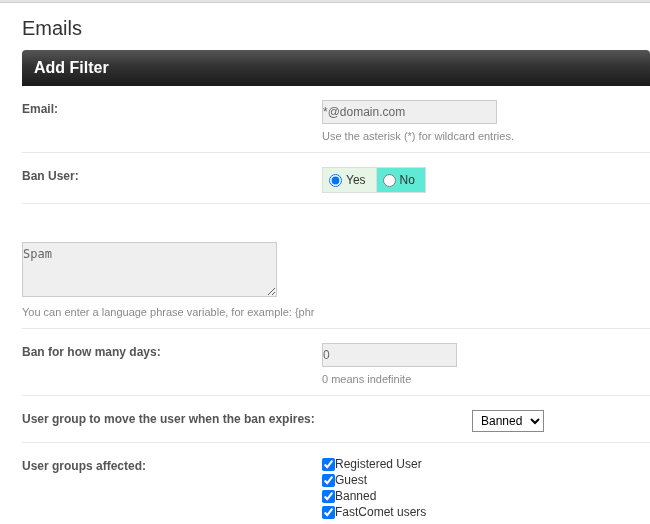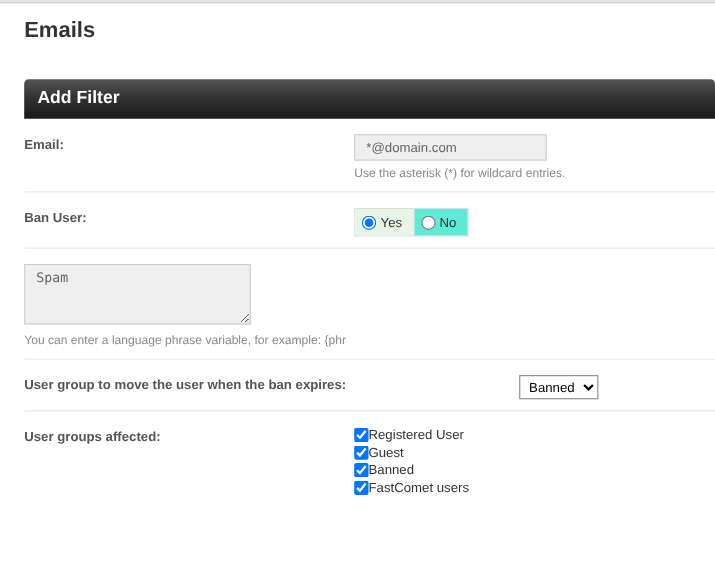--- a/index.html
+++ b/index.html
@@ -10,23 +10,23 @@
       background: #fff;
       width: 650px;
     }
     .top-bar {
       height: 3px;
       background: #e5e5e5;
       border-bottom: 1px solid #d0d0d0;
     }
     .page-title {
       font-size: 20px;
-      font-weight: bold;
+      font-weight: normal;
       color: #333;
-      padding: 14px 0 32px 22px;
+      padding: 14px 0 10px 22px;
     }
     .panel-header {
       background: linear-gradient(to bottom, #555 0%, #333 45%, #1a1a1a 100%);
       color: #fff;
       font-weight: bold;
       font-size: 16px;
       padding: 9px 12px;
       margin: 0 0 0 22px;
       border-radius: 4px 4px 0 0;
     }
@@ -47,21 +47,21 @@
       font-size: 12px;
       padding-top: 2px;
       flex-shrink: 0;
     }
     .form-control {
       flex: 1;
     }
     .text-input {
       background: #efefef;
       border: 1px solid #ccc;
-      padding: 4px 10px;
+      padding: 4px 0;
       font-size: 12px;
       color: #666;
       font-family: inherit;
     }
     .text-input.email { width: 175px; }
     .text-input.days { width: 135px; }
     .helper {
       color: #8a8a8a;
       font-size: 11px;
       margin-top: 6px;
@@ -75,24 +75,25 @@
       display: inline-flex;
       align-items: center;
       padding: 5px 10px 5px 6px;
       font-size: 12px;
       gap: 4px;
     }
     .radio-option.yes { background: #e6f5e6; border-right: 1px solid #ddd; }
     .radio-option.no  { background: #5eead4; }
     .radio-option input { margin: 0; }
     textarea.text-input {
-      width: 206px;
+      width: 255px;
       height: 55px;
       font-family: monospace;
       resize: both;
+      margin-top: 24px;
     }
     select {
       font-size: 12px;
       padding: 2px 4px;
       border: 1px solid #888;
       background: #fff;
     }
     .checkbox-list { display: flex; flex-direction: column; gap: 2px; }
     .checkbox-item {
       display: inline-flex;
@@ -138,20 +139,27 @@
     </div>
   </div>
 
   <div class="form-row">
     <div class="form-control">
       <textarea class="text-input" style="">Spam</textarea>
       <div class="helper">You can enter a language phrase variable, for example: {phr</div>
     </div>
   </div>
 
+  <div class="form-row">
+    <div class="form-label">Ban for how many days:</div>
+    <div class="form-control">
+      <input type="text" class="text-input days" value="0" style="">
+      <div class="helper">0 means indefinite</div>
+    </div>
+  </div>
 
   <div class="form-row">
     <div class="form-label" style="width:450px">User group to move the user when the ban expires:</div>
     <div class="form-control">
       <select>
         <option>Banned</option>
       </select>
     </div>
   </div>
 

